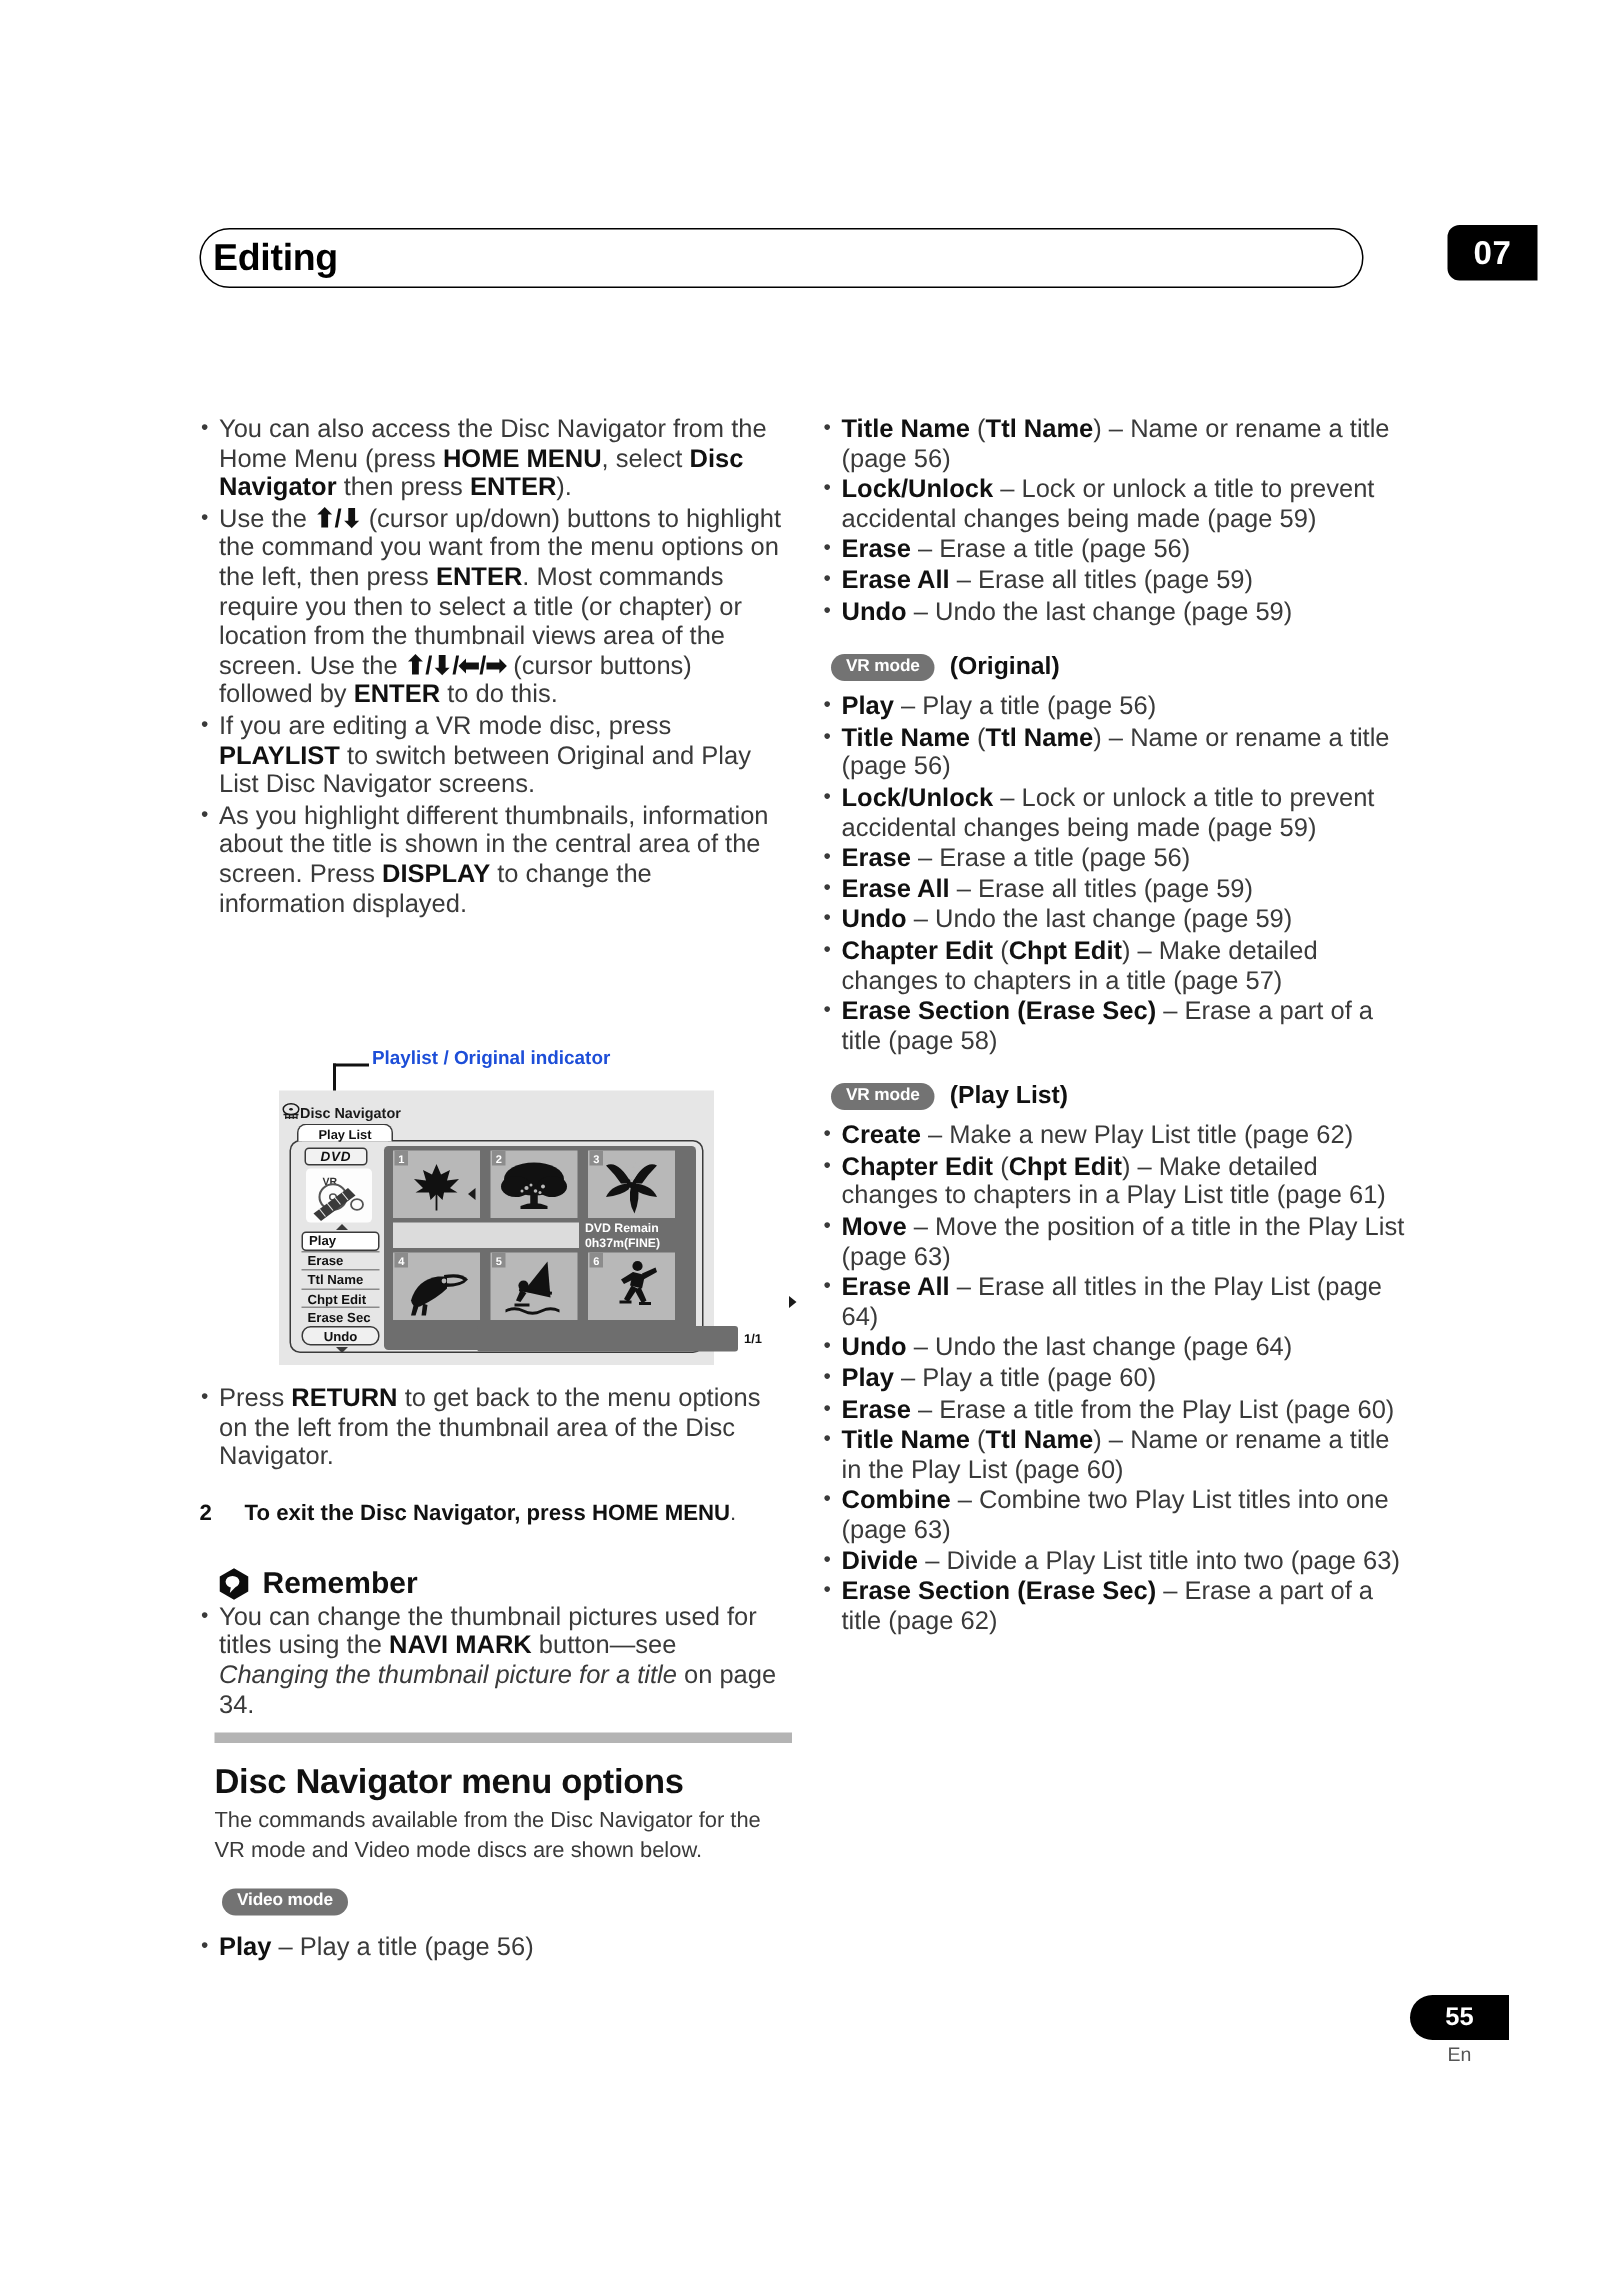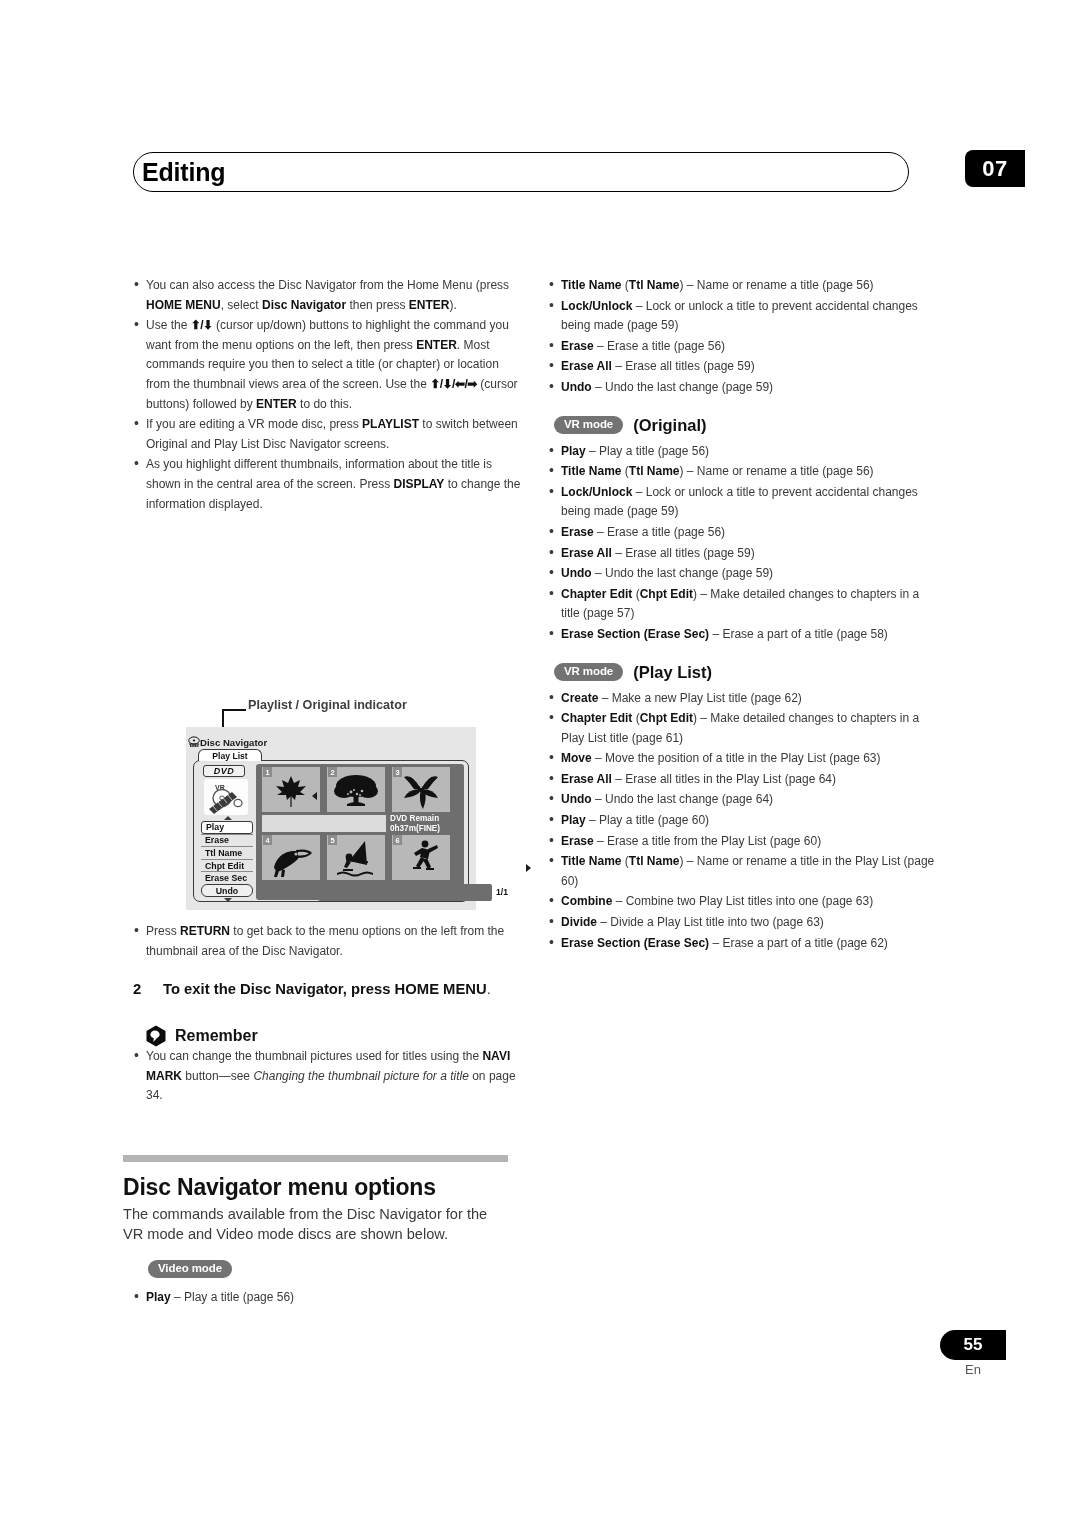--- a/index.html
+++ b/index.html
@@ -81,21 +81,21 @@
   
   ul.bullets {
     list-style: none;
     margin: 0;
     padding: 0;
   }
   ul.bullets > li {
     position: relative;
     padding-left: 13px;
     margin-bottom: 1px;
-    font-size: 12px;
+    font-size: 17px;
     line-height: 19.6px;
     color: #3a3a3a;
   }
   ul.bullets > li::before {
     content: "•";
     position: absolute;
     left: 1px;
     top: -1px;
     font-size: 14px;
     color: #3a3a3a;
@@ -131,31 +131,31 @@
     gap: 8px;
     padding-left: 12px;
   }
   .hex-icon {
     width: 22px;
     height: 22px;
     position: relative;
     flex: none;
   }
   .remember-label {
-    font-size: 16px;
+    font-size: 20px;
     font-weight: bold;
     color: #111;
   }
   .remember-body { margin-top: 6px; }
   .remember-body li { font-size: 14.4px; line-height: 19.6px; }
 
   
   .section {
     position: absolute;
-    left: 123px;
+    left: 143px;
     top: 1155px;
     width: 385px;
   }
   .section-rule {
     width: 385px;
     height: 7px;
     background: #b4b4b4;
   }
   .section-title {
     margin-top: 12px;
@@ -231,21 +231,21 @@
     top: 698px;
     width: 290px;
     height: 212px;
   }
   .fig-callout-label {
     position: absolute;
     left: 62px;
     top: 0px;
     font-size: 12.6px;
     font-weight: bold;
-    color: #404040;
+    color: #1d4ed8;
     white-space: nowrap;
   }
   .fig-callout-h {
     position: absolute;
     left: 36px;
     top: 11px;
     width: 24px;
     height: 2px;
     background: #111;
   }

